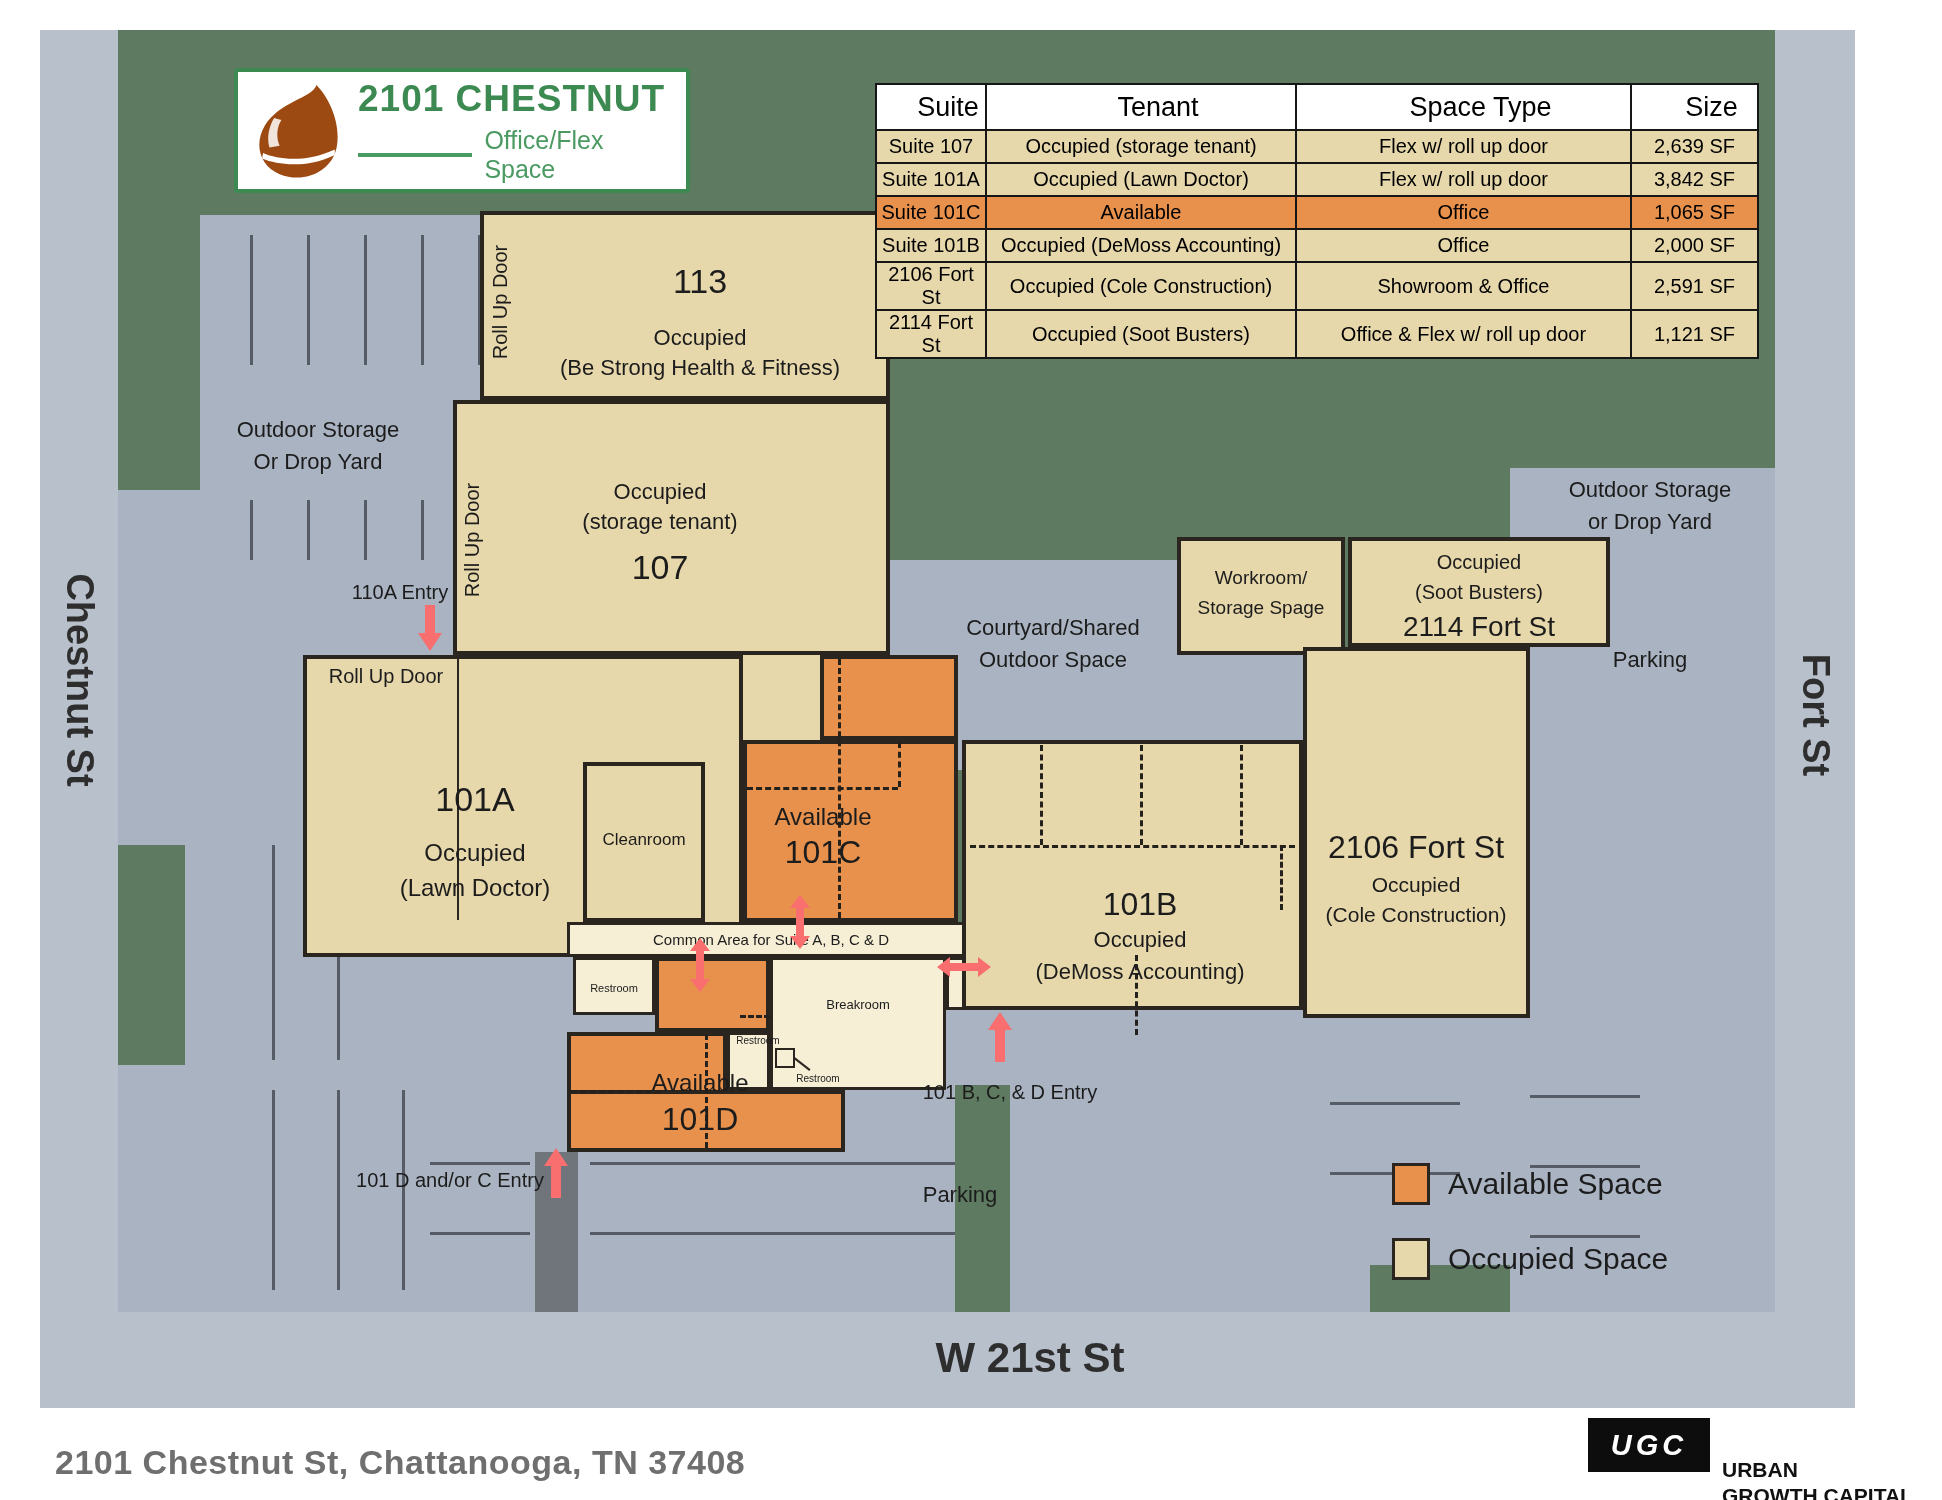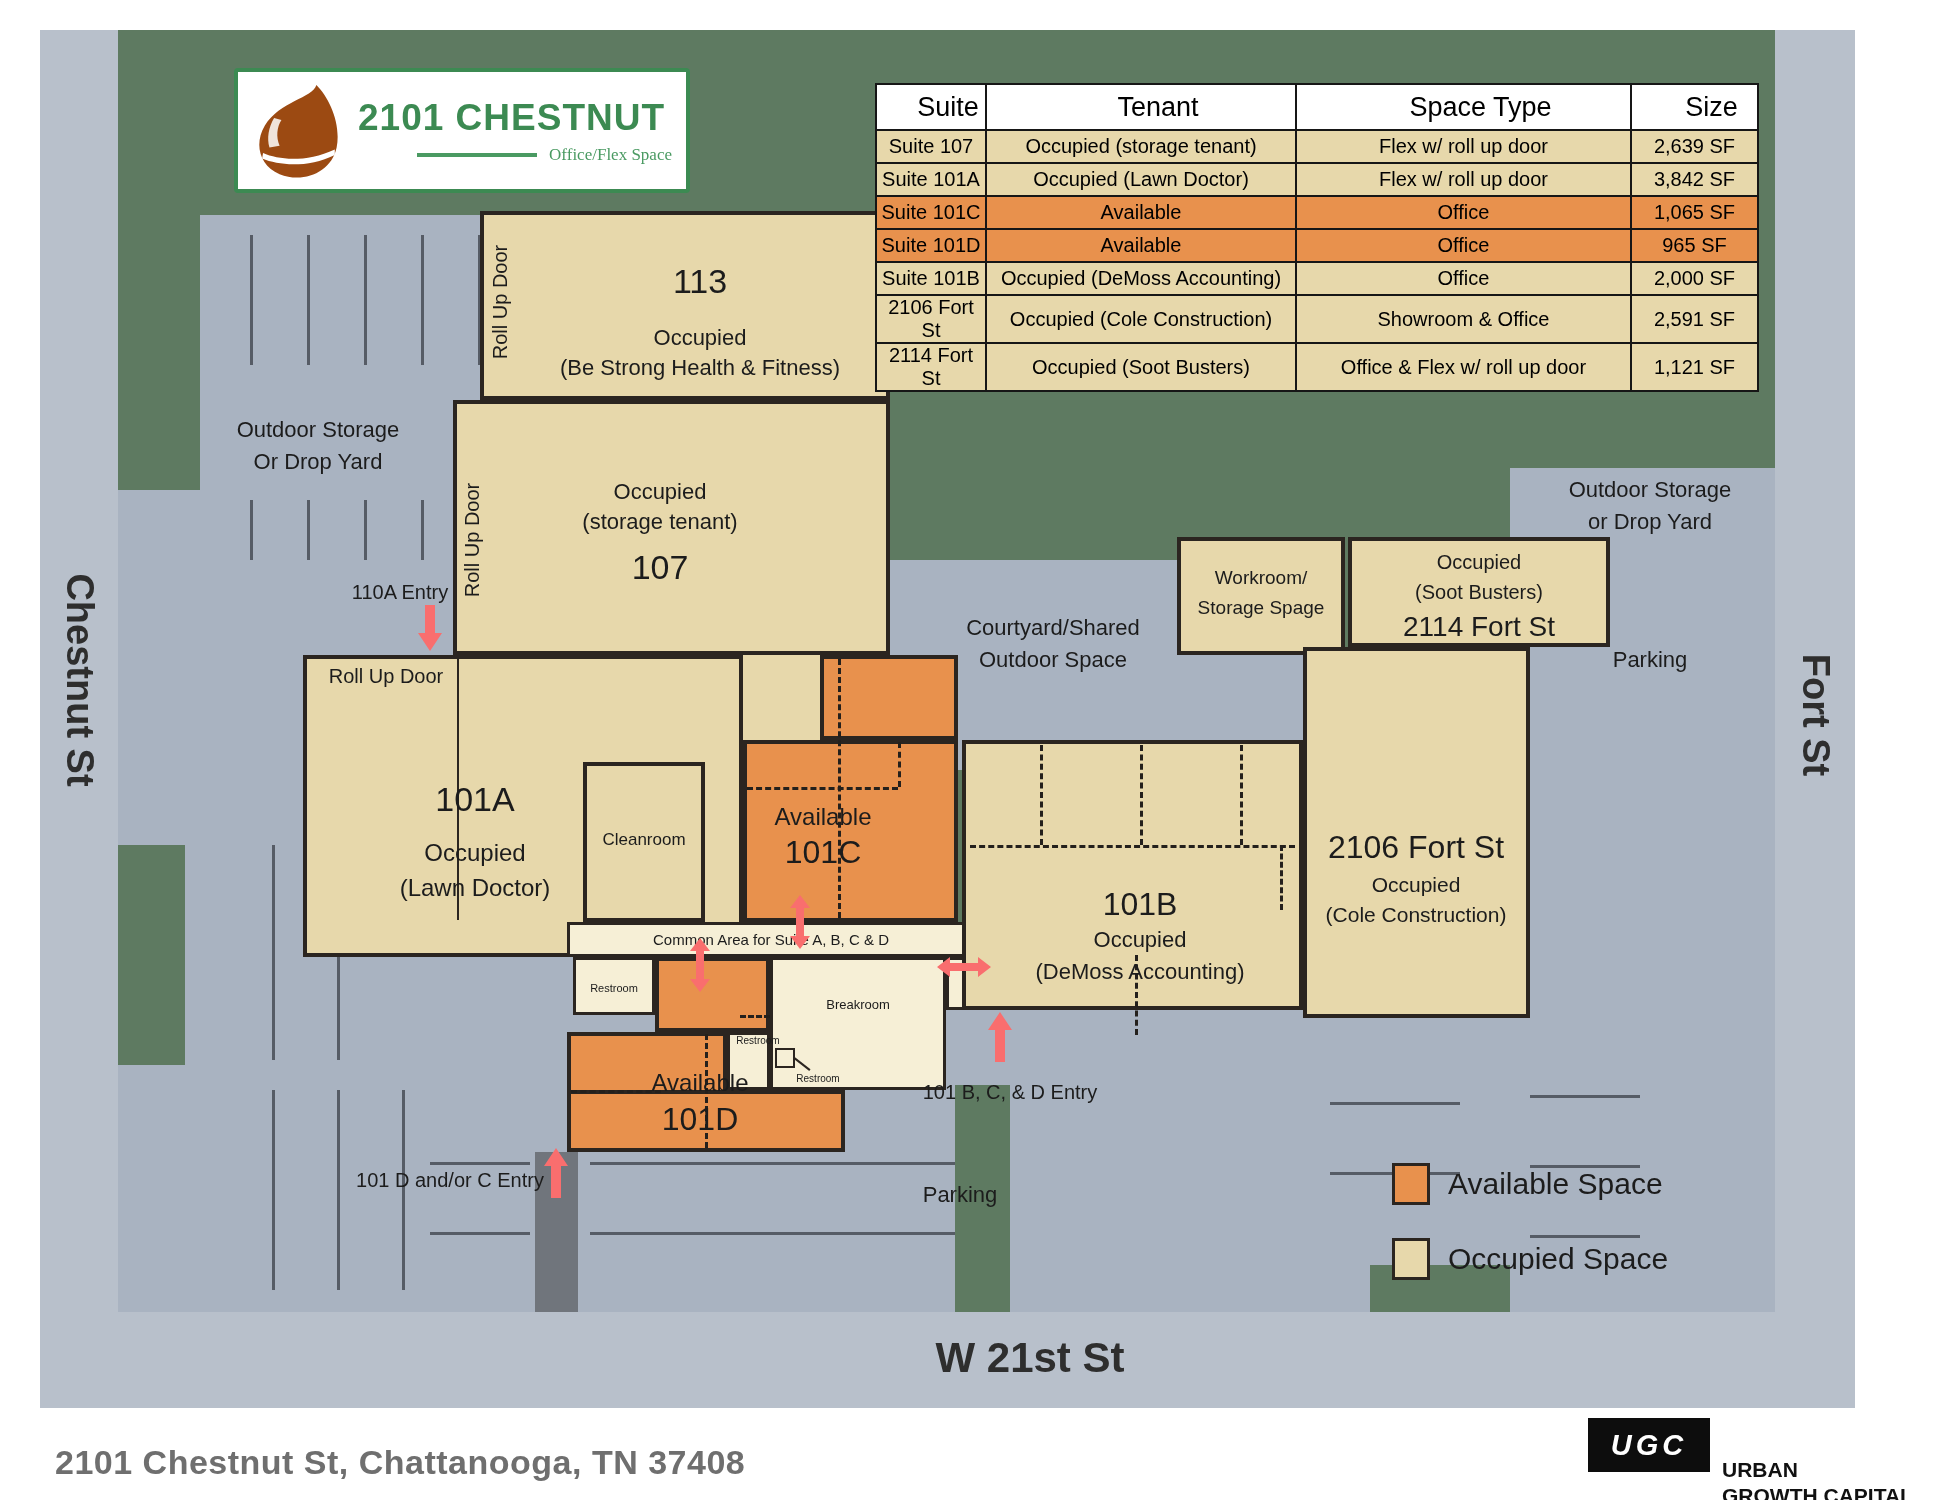--- a/index.html
+++ b/index.html
@@ -29,21 +29,21 @@
   .wall{position:absolute;background:#2B2520;}
   svg.arrow{position:absolute;}
   
   #logo-card{position:absolute;left:234px;top:68px;width:456px;height:125px;
      background:#ffffff;border:4px solid #3C8A52;border-radius:4px;
      display:flex;align-items:center;padding:6px 14px;box-sizing:border-box;}
   #logo-text{margin-left:14px;flex:1;}
   #logo-title{font-size:37px;font-weight:700;color:#3C8A52;letter-spacing:1px;}
   #logo-sub{display:flex;align-items:center;justify-content:flex-end;margin-top:6px;}
   #logo-sub .rule{width:120px;height:4px;background:#4A9A62;margin-right:12px;}
-  #logo-sub .s{font-size:17px;color:#4A9A62;font-family:Liberation Serif, serif;}
+  #logo-sub .s{font-size:25px;color:#4A9A62;}
   
   #site-table{position:absolute;left:875px;top:83px;width:882px;border-collapse:collapse;
      table-layout:fixed;}
   #site-table th,#site-table td{border:2px solid #161616;text-align:center;
      vertical-align:middle;padding:0 2px;overflow:hidden;}
   #site-table th{background:#ffffff;height:44px;font-size:27px;font-weight:500;padding-left:36px;}
   #site-table td{height:31px;font-size:20px;}
   tr.row-occupied td{background:#E7D8AB;}
   tr.row-available td{background:#E8914D;}
   
@@ -270,26 +270,20 @@
       <td>Occupied (Lawn Doctor)</td>
       <td>Flex w/ roll up door</td>
       <td>3,842 SF</td>
     </tr>
     <tr class="row-available">
       <td>Suite 101C</td>
       <td>Available</td>
       <td>Office</td>
       <td>1,065 SF</td>
     </tr>
-    <tr class="row-available">
-      <td>Suite 101D</td>
-      <td>Available</td>
-      <td>Office</td>
-      <td>965 SF</td>
-    </tr>
     <tr class="row-occupied">
       <td>Suite 101B</td>
       <td>Occupied (DeMoss Accounting)</td>
       <td>Office</td>
       <td>2,000 SF</td>
     </tr>
     <tr class="row-occupied">
       <td>2106 Fort St</td>
       <td>Occupied (Cole Construction)</td>
       <td>Showroom &amp; Office</td>

